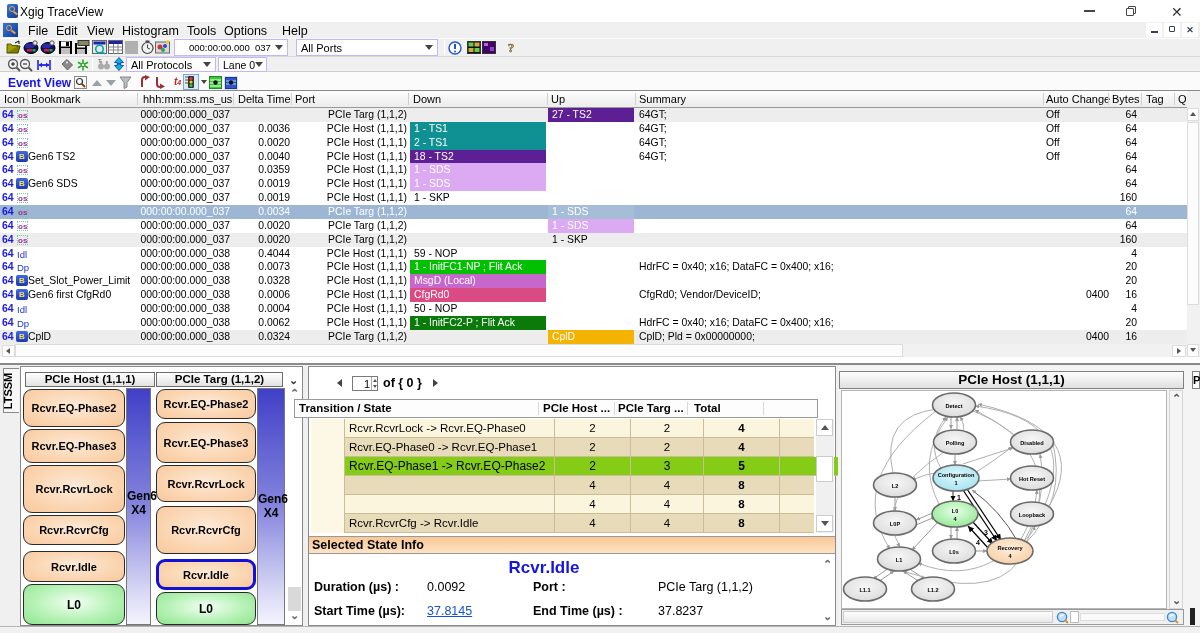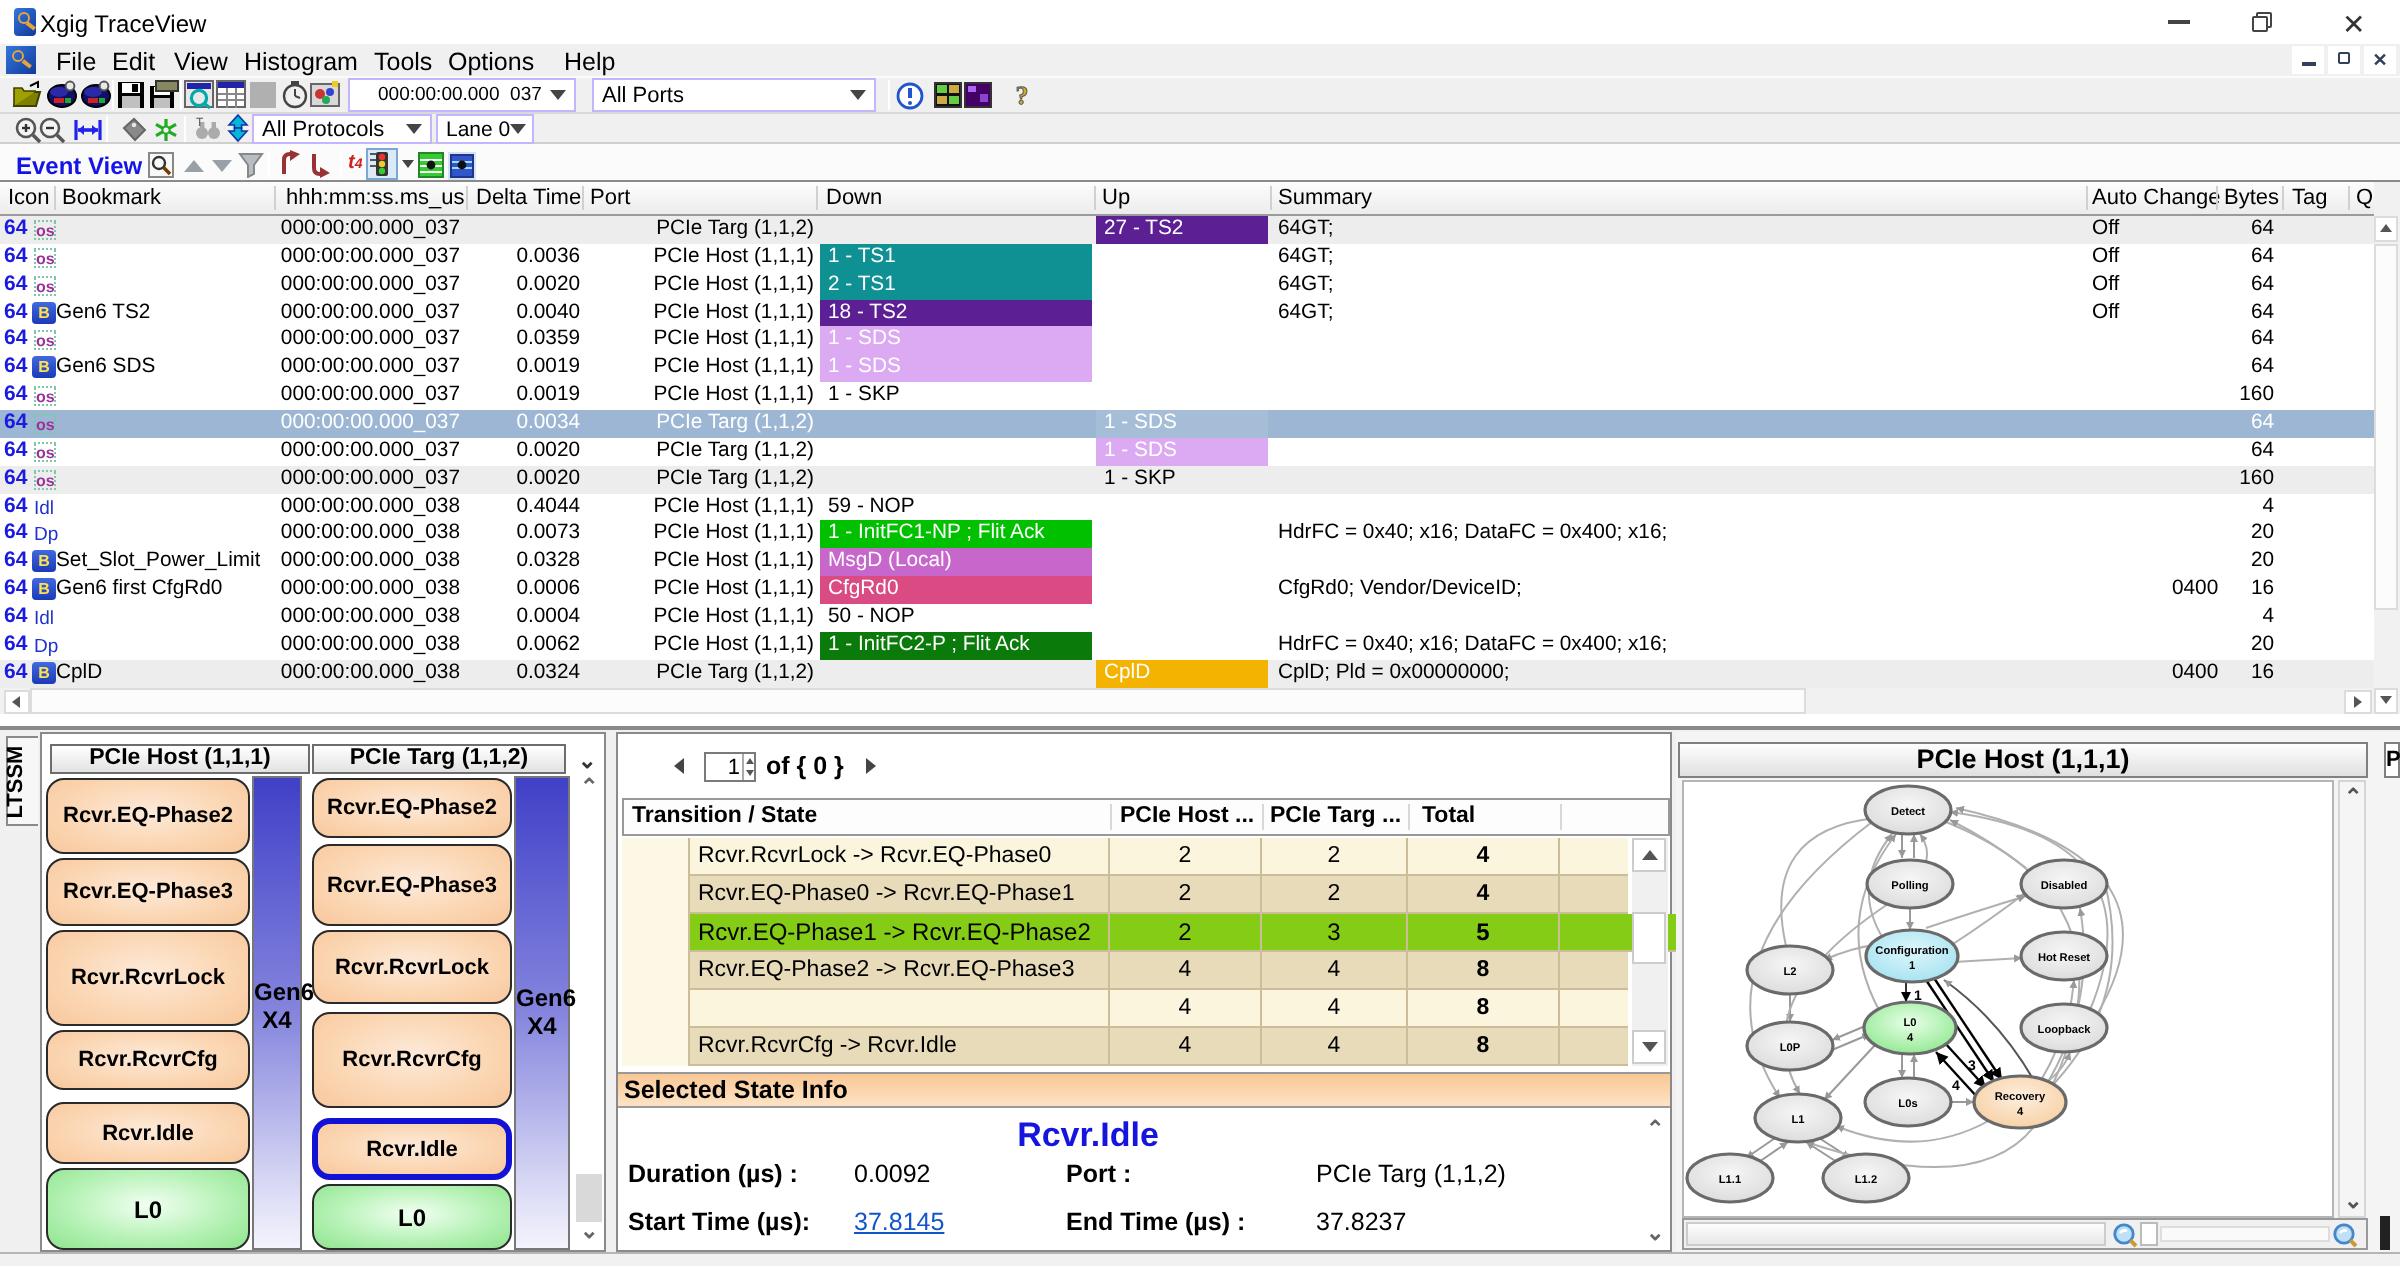--- a/index.html
+++ b/index.html
@@ -505,21 +505,21 @@
 <div class="chev" style="left:290px;top:609px;color:#666">⌄</div>
 <div class="abs" style="left:308px;top:366px;width:528px;height:260px;background:#fff;border:1px solid #8a8a8a"></div>
 <div class="arr" style="left:337px;top:379px;border-top:4.5px solid transparent;border-bottom:4.5px solid transparent;border-right:5.5px solid #444"></div>
 <div class="abs" style="left:352px;top:376px;width:26px;height:15px;background:#fff;border:1px solid #7a7a7a;font-size:11px;text-align:right;line-height:14px"><span style="padding-right:7px">1</span></div>
 <div class="abs" style="left:371px;top:377px;width:6px;height:13px;border-left:1px solid #aaa">
       <div class="arr" style="left:1px;top:2px;border-left:2.5px solid transparent;border-right:2.5px solid transparent;border-bottom:3px solid #555"></div>
       <div class="arr" style="left:1px;top:8px;border-left:2.5px solid transparent;border-right:2.5px solid transparent;border-top:3px solid #555"></div>
     </div>
 <div class="abs" style="left:383px;top:376px;font-size:12.5px;font-weight:bold">of { 0 }</div>
 <div class="arr" style="left:433px;top:379px;border-top:4.5px solid transparent;border-bottom:4.5px solid transparent;border-left:5.5px solid #444"></div>
-<div class="abs" style="left:311px;top:399px;width:524px;height:19px;background:#fdfdfd;border:1px solid #999;font-size:11.5px;font-weight:bold">
+<div class="abs" style="left:294px;top:399px;width:524px;height:19px;background:#fdfdfd;border:1px solid #999;font-size:11.5px;font-weight:bold">
       <span class="abs" style="left:4px;top:2px">Transition / State</span>
       <span class="abs" style="left:248px;top:2px">PCIe Host ...</span>
       <span class="abs" style="left:323px;top:2px">PCIe Targ ...</span>
       <span class="abs" style="left:399px;top:2px">Total</span>
       <i class="abs" style="left:243px;top:2px;bottom:2px;width:1px;background:#d8d8d8"></i>
       <i class="abs" style="left:319px;top:2px;bottom:2px;width:1px;background:#d8d8d8"></i>
       <i class="abs" style="left:392px;top:2px;bottom:2px;width:1px;background:#d8d8d8"></i>
       <i class="abs" style="left:468px;top:2px;bottom:2px;width:1px;background:#d8d8d8"></i>
     </div>
 <div class="abs" style="left:311px;top:419px;width:503px;height:19px;background:#fbf5de;border-bottom:1px solid #cbbd98;font-size:11.5px;line-height:18px">
@@ -541,21 +541,20 @@
 <div class="abs" style="left:311px;top:457px;width:561px;height:19px;background:#84cc16;border-bottom:1px solid #cbbd98;font-size:12px;line-height:18px">
       <span class="abs" style="left:0;width:34px;height:19px;background:#fdf8e6;border-right:1px solid #cbbd98"></span>
       <span class="abs" style="left:38px">Rcvr.EQ-Phase1 -&gt; Rcvr.EQ-Phase2</span>
       <span class="abs" style="left:243px;width:76px;text-align:center;border-left:1px solid #cbbd98">2</span>
       <span class="abs" style="left:319px;width:73px;text-align:center;border-left:1px solid #cbbd98">3</span>
       <span class="abs" style="left:392px;width:76px;text-align:center;border-left:1px solid #cbbd98;font-weight:bold">5</span>
       <span class="abs" style="left:468px;width:35px;border-left:1px solid #cbbd98;height:19px"></span>
     </div>
 <div class="abs" style="left:311px;top:476px;width:503px;height:19px;background:#e7dbb9;border-bottom:1px solid #cbbd98;font-size:11.5px;line-height:18px">
       <span class="abs" style="left:0;width:34px;height:19px;background:#fdf8e6;border-right:1px solid #cbbd98"></span>
-      <span class="abs" style="left:38px">Rcvr.EQ-Phase2 -&gt; Rcvr.EQ-Phase3</span>
       <span class="abs" style="left:243px;width:76px;text-align:center;border-left:1px solid #cbbd98">4</span>
       <span class="abs" style="left:319px;width:73px;text-align:center;border-left:1px solid #cbbd98">4</span>
       <span class="abs" style="left:392px;width:76px;text-align:center;border-left:1px solid #cbbd98;font-weight:bold">8</span>
       <span class="abs" style="left:468px;width:35px;border-left:1px solid #cbbd98;height:19px"></span>
     </div>
 <div class="abs" style="left:311px;top:495px;width:503px;height:19px;background:#fbf5de;border-bottom:1px solid #cbbd98;font-size:11.5px;line-height:18px">
       <span class="abs" style="left:0;width:34px;height:19px;background:#fdf8e6;border-right:1px solid #cbbd98"></span>
       <span class="abs" style="left:243px;width:76px;text-align:center;border-left:1px solid #cbbd98">4</span>
       <span class="abs" style="left:319px;width:73px;text-align:center;border-left:1px solid #cbbd98">4</span>
       <span class="abs" style="left:392px;width:76px;text-align:center;border-left:1px solid #cbbd98;font-weight:bold">8</span>

